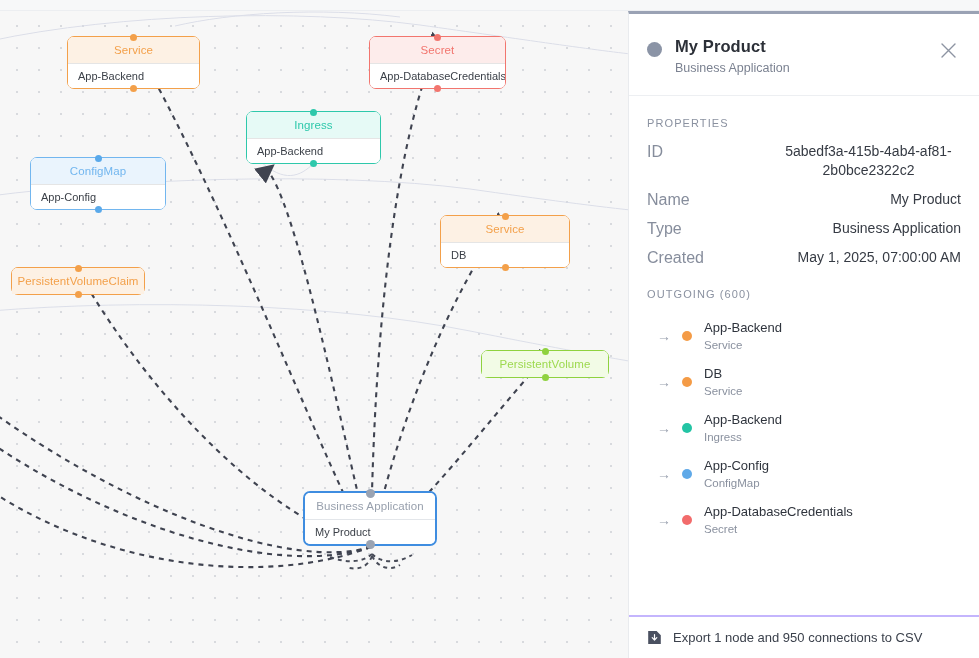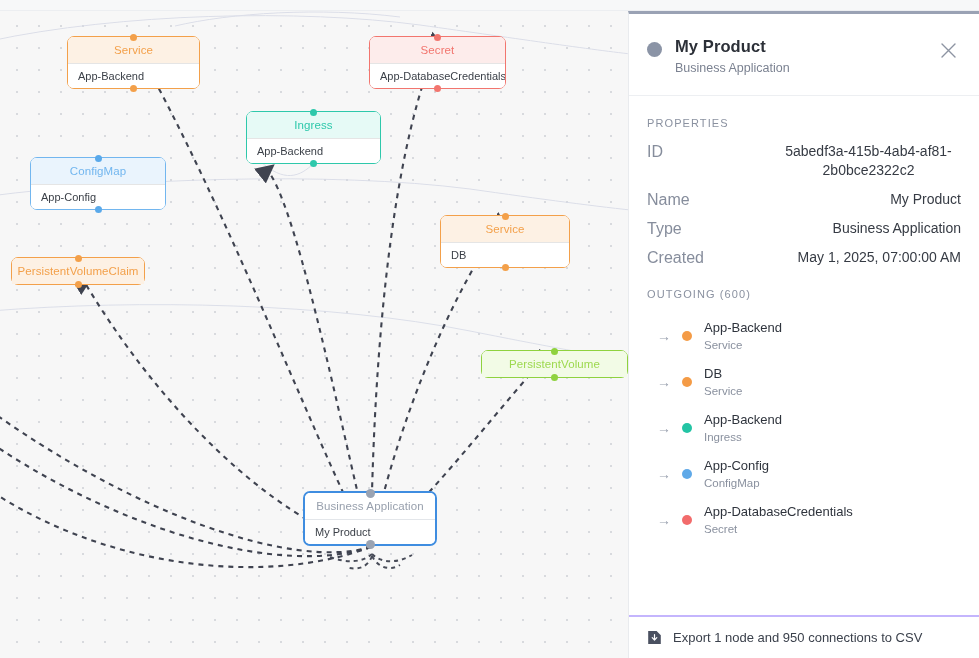--- a/index.html
+++ b/index.html
@@ -261,27 +261,27 @@
       <div class="handle bot"></div>
     </div>
 
     <div class="gnode n-orange" style="left:440px; top:204px; width:130px;">
       <div class="handle top"></div>
       <div class="ghead">Service</div>
       <div class="gbody divline">DB</div>
       <div class="handle bot"></div>
     </div>
 
-    <div class="gnode n-orange" style="left:11px; top:246px; width:134px;">
+    <div class="gnode n-orange" style="left:11px; top:256px; width:134px;">
       <div class="handle top"></div>
       <div class="ghead">PersistentVolumeClaim</div>
       <div class="handle bot"></div>
     </div>
 
-    <div class="gnode n-green" style="left:481px; top:339px; width:147px;">
+    <div class="gnode n-green" style="left:481px; top:339px; width:128px;">
       <div class="handle top"></div>
       <div class="ghead">PersistentVolume</div>
       <div class="handle bot"></div>
     </div>
 
     <div class="gnode n-selected" style="left:303px; top:480px; width:134px;">
       <div class="handle top"></div>
       <div class="ghead">Business Application</div>
       <div class="gbody">My Product</div>
       <div class="handle bot"></div>

